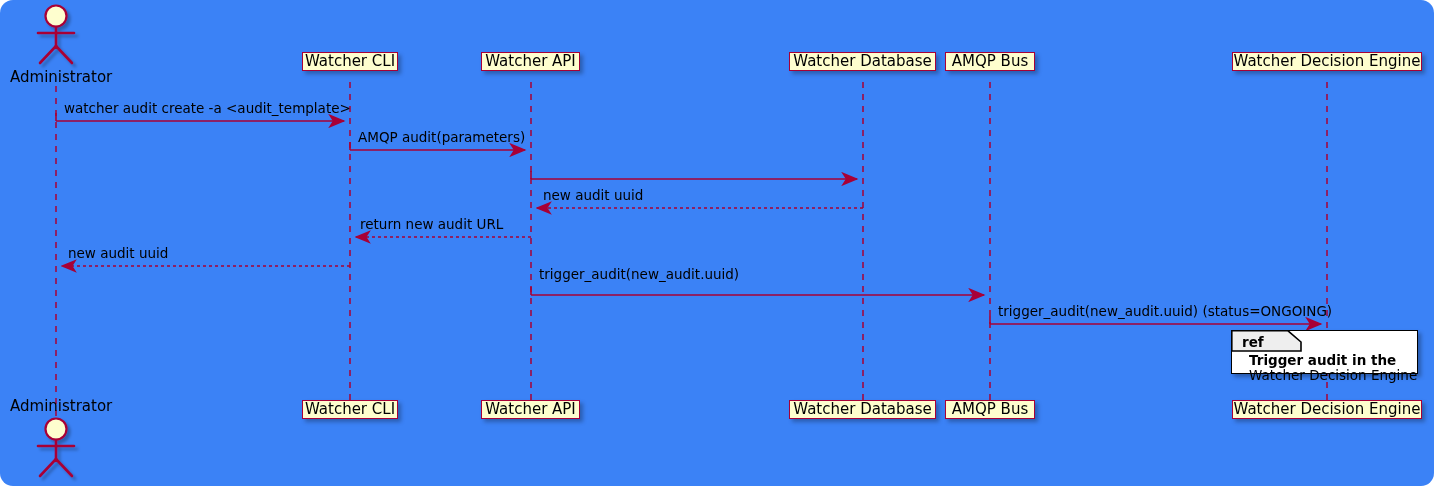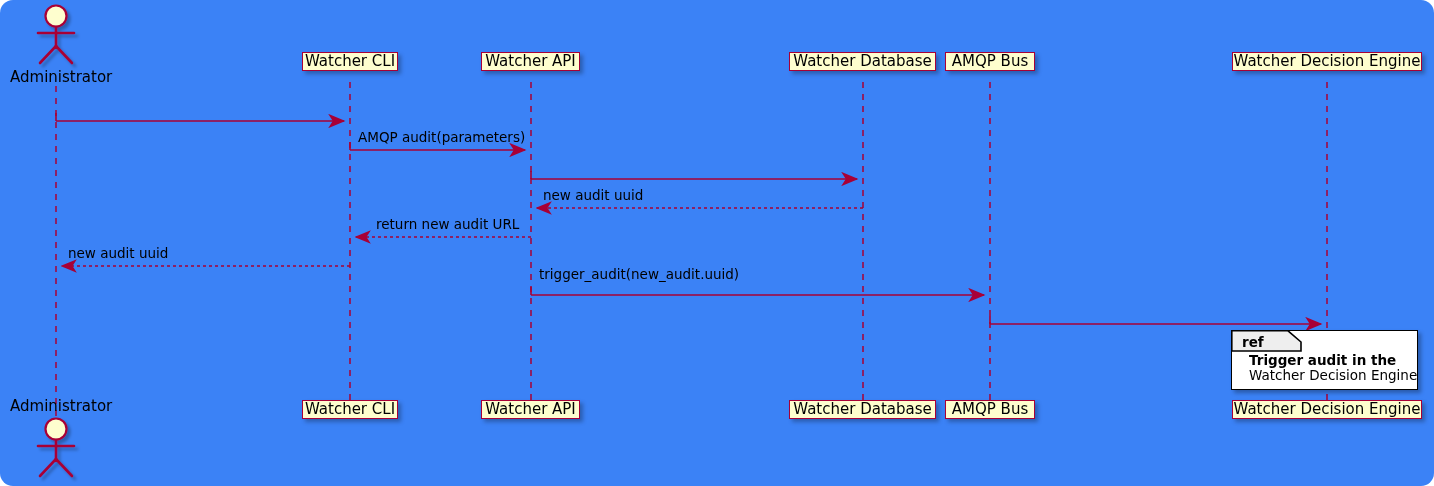--- a/index.html
+++ b/index.html
@@ -168,34 +168,36 @@
   <div class="pbox" style="left:302px; top:400px; width:96px;">Watcher CLI</div>
 
   <div class="pbox" style="left:481px; top:400px; width:99px;">Watcher API</div>
 
   <div class="pbox" style="left:789px; top:400px; width:147px;">Watcher Database</div>
 
   <div class="pbox" style="left:945px; top:400px; width:90px;">AMQP Bus</div>
 
   <div class="pbox" style="left:1232px; top:400px; width:190px;">Watcher Decision Engine</div>
 
+  <div class="msg-label" style="left:64px; top:102px;">watcher audit create -a &lt;audit_template&gt;</div>
 
   <div class="msg-label" style="left:358px; top:131px;">AMQP audit(parameters)</div>
 
 
   <div class="msg-label" style="left:543px; top:189px;">new audit uuid</div>
 
-  <div class="msg-label" style="left:376px; top:218px;">return new audit URL</div>
+  <div class="msg-label" style="left:360px; top:218px;">return new audit URL</div>
 
   <div class="msg-label" style="left:68px; top:247px;">new audit uuid</div>
 
   <div class="msg-label" style="left:539px; top:268px;">trigger_audit(new_audit.uuid)</div>
 
-
-  <div class="ref-box" style="left:1231px; top:330px; width:187px; height:60px;padding-left:8px;">
+  <div class="msg-label" style="left:998px; top:305px;">trigger_audit(new_audit.uuid) (status=ONGOING)</div>
+
+  <div class="ref-box" style="left:1231px; top:330px; width:187px; height:44px;padding-left:8px;">
 
     <svg style="position:absolute; left:-1px; top:-1px; width:72px; height:22px;" viewBox="0 0 72 22" xmlns="http://www.w3.org/2000/svg">
       <path d="M0.8,0.8 H57 L70,12 V21 H0.8 Z" fill="#EEEEEE" stroke="#000000" stroke-width="1.6"></path>
     </svg>
 
     <div class="ref-tab-label" style="left:10px; top:5px;">ref</div>
 
     <div class="ref-text" style="left:17px; top:22px;font-weight:bold;">Trigger audit in the</div>
 
     <div class="ref-text" style="left:17px; top:37px;">Watcher Decision Engine</div>

